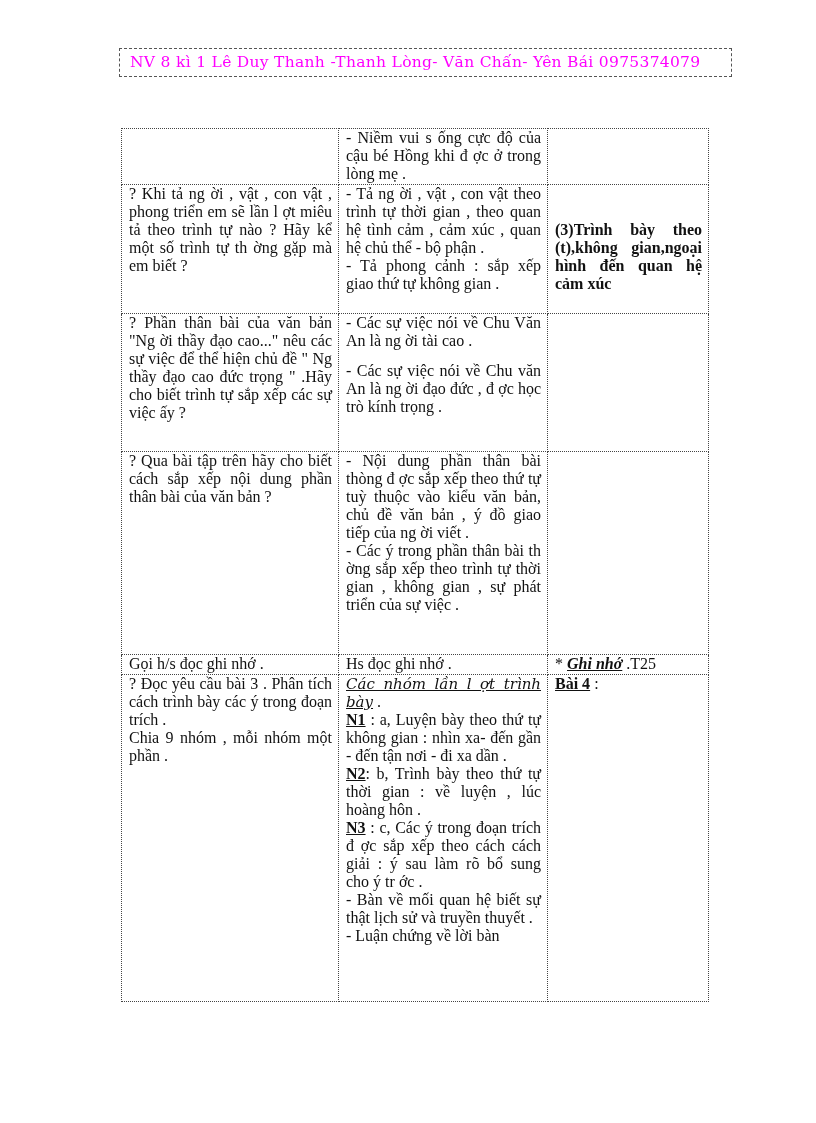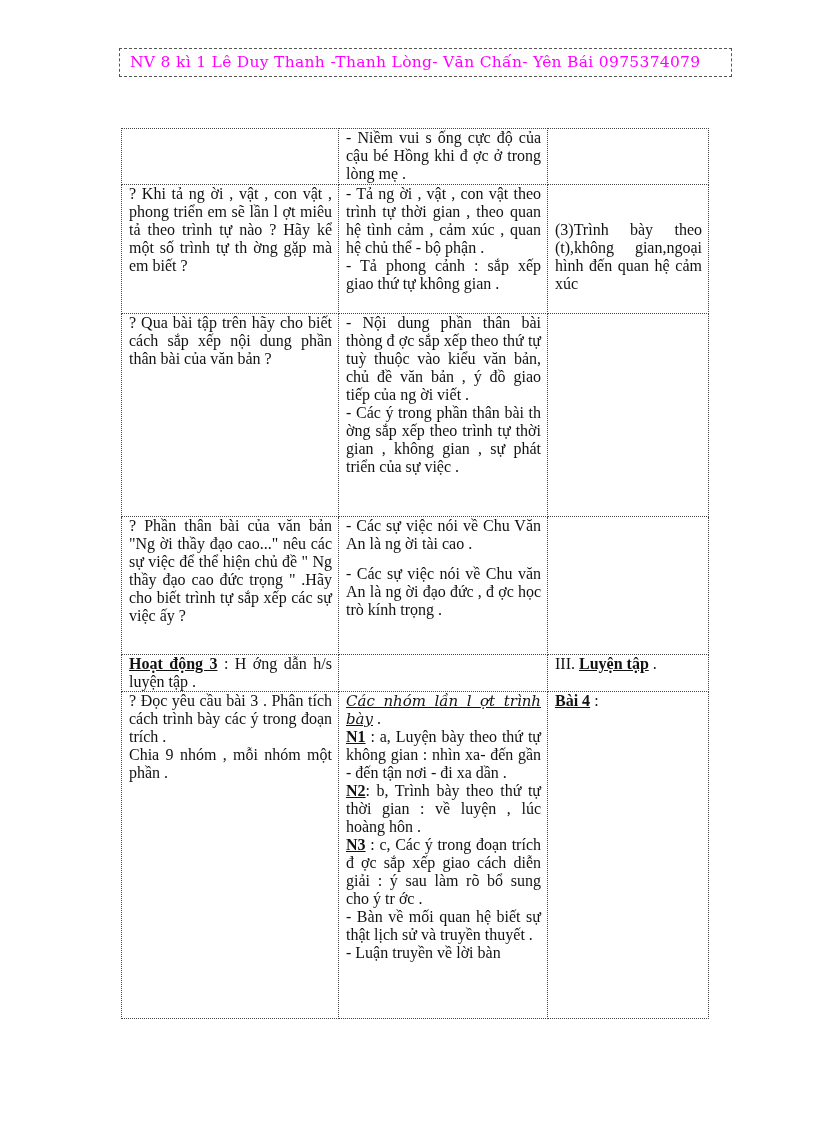--- a/index.html
+++ b/index.html
@@ -12,21 +12,21 @@
          font-family: "DejaVu Serif", serif; }
   table.lesson { position: absolute; left: 121px; top: 102px; border-collapse: collapse;
          table-layout: fixed; width: 587px; margin-top: 26px; }
   table.lesson td { border: 1px dotted #444; vertical-align: top; padding: 0 6px 0 7px;
          font-size: 16px; line-height: 18px; text-align: justify; overflow: hidden; }
   col.c1 { width: 217px; } col.c2 { width: 209px; } col.c3 { width: 161px; }
   .p { margin: 0; }
   .u { text-decoration: underline; font-weight: bold; }
   .ib { font-style: italic; font-weight: bold; text-decoration: underline; }
   .iu { font-style: italic; text-decoration: underline; font-family: "DejaVu Serif", serif; font-size: 15px; }
-  .pad-top { padding-top: 36px !important; }
+  .pad-top { padding-top: 36px !important; font-weight: bold; }
   .gap { height: 12px; }
 </style>
 </head>
 <body>
 
 <div class="header-box">
   <span class="header-text">NV 8 kì 1 Lê Duy Thanh -Thanh Lòng-  Văn Chấn- Yên Bái    0975374079</span>
 </div>
 
 <table class="lesson">
@@ -48,61 +48,63 @@
       <p class="p">? Khi tả ng ời , vật , con vật , phong triển em sẽ lần l ợt miêu tả theo trình tự nào ? Hãy kể một số trình tự th ờng gặp mà em biết ?</p>
     </td>
     <td>
       <p class="p">- Tả ng ời , vật , con vật theo trình tự thời gian , theo quan hệ tình cảm , cảm xúc , quan hệ chủ thể - bộ phận .</p>
       <p class="p">- Tả phong cảnh : sắp xếp giao thứ tự không gian .</p>
     </td>
     <td class="pad-top">
       <p class="p">(3)Trình bày theo (t),không gian,ngoại hình đến quan hệ cảm xúc</p>
     </td>
   </tr>
-  <tr style="height:203px;">
-    <td>
-      <p class="p">? Qua bài tập trên hãy cho biết cách sắp xếp nội dung phần thân bài của văn bản ?</p>
-    </td>
-    <td>
-      <p class="p">- Nội dung phần thân bài thòng đ ợc sắp xếp theo thứ tự tuỳ thuộc vào kiểu văn bản, chủ đề văn bản , ý đồ giao tiếp của ng ời viết .</p>
-      <p class="p">- Các ý trong phần thân bài th ờng sắp xếp theo trình tự thời gian , không gian , sự phát triển của sự việc .</p>
-    </td>
-    <td></td>
-  </tr>
   <tr style="height:138px;">
     <td>
       <p class="p">? Phần thân bài của văn bản "Ng ời thầy đạo cao..." nêu các sự việc để thể hiện chủ đề " Ng thầy đạo cao đức trọng " .Hãy cho biết trình tự sắp xếp các sự việc ấy ?</p>
     </td>
     <td>
       <p class="p">- Các sự việc nói về Chu Văn An là ng ời tài cao .</p>
       <div class="gap"></div>
       <p class="p">- Các sự việc nói về Chu văn An là ng ời đạo đức , đ ợc học trò kính trọng .</p>
     </td>
     <td></td>
   </tr>
-  <tr style="height:37px;">
+  <tr style="height:203px;">
     <td>
-      <p class="p"><span class="u">Hoạt động 3</span><span> : H ớng dẫn h/s luyện tập .</span></p>
+      <p class="p">? Qua bài tập trên hãy cho biết cách sắp xếp nội dung phần thân bài của văn bản ?</p>
+    </td>
+    <td>
+      <p class="p">- Nội dung phần thân bài thòng đ ợc sắp xếp theo thứ tự tuỳ thuộc vào kiểu văn bản, chủ đề văn bản , ý đồ giao tiếp của ng ời viết .</p>
+      <p class="p">- Các ý trong phần thân bài th ờng sắp xếp theo trình tự thời gian , không gian , sự phát triển của sự việc .</p>
     </td>
     <td></td>
+  </tr>
+  <tr style="height:20px;">
     <td>
-      <p class="p"><span>III. </span><span class="u">Luyện tập</span><span> .</span></p>
+      <p class="p">Gọi h/s đọc ghi nhớ .</p>
+    </td>
+    <td>
+      <p class="p">Hs đọc ghi nhớ .</p>
+    </td>
+    <td>
+      <p class="p"><span>* </span><span class="ib">Ghi nhớ</span><span> .T25</span></p>
     </td>
   </tr>
   <tr style="height:327px;">
     <td>
       <p class="p">? Đọc yêu cầu bài 3 . Phân tích cách trình bày các ý trong đoạn trích .</p>
       <p class="p">Chia 9 nhóm , mỗi nhóm một phần .</p>
     </td>
     <td>
       <p class="p"><span class="iu">Các nhóm lần l ợt trình bày</span><span> .</span></p>
       <p class="p"><span class="u">N1</span><span> : a, Luyện bày theo thứ tự không gian : nhìn xa- đến gần - đến tận nơi - đi xa dần .</span></p>
       <p class="p"><span class="u">N2</span><span>: b, Trình bày theo thứ tự thời gian : về luyện , lúc hoàng hôn .</span></p>
-      <p class="p"><span class="u">N3</span><span> : c, Các ý trong đoạn trích đ ợc sắp xếp giao cách diễn giải : ý sau làm rõ bổ sung cho ý tr ớc .</span></p>
+      <p class="p"><span class="u">N3</span><span> : c, Các ý trong đoạn trích đ ợc sắp xếp theo cách cách giải : ý sau làm rõ bổ sung cho ý tr ớc .</span></p>
       <p class="p">- Bàn về mối quan hệ biết sự thật lịch sử và truyền thuyết .</p>
-      <p class="p">- Luận truyền về lời bàn</p>
+      <p class="p">- Luận chứng về lời bàn</p>
     </td>
     <td>
       <p class="p"><span class="u">Bài 4</span><span> :</span></p>
     </td>
   </tr>
 </tbody>
   </table>
 
 </body></html>

